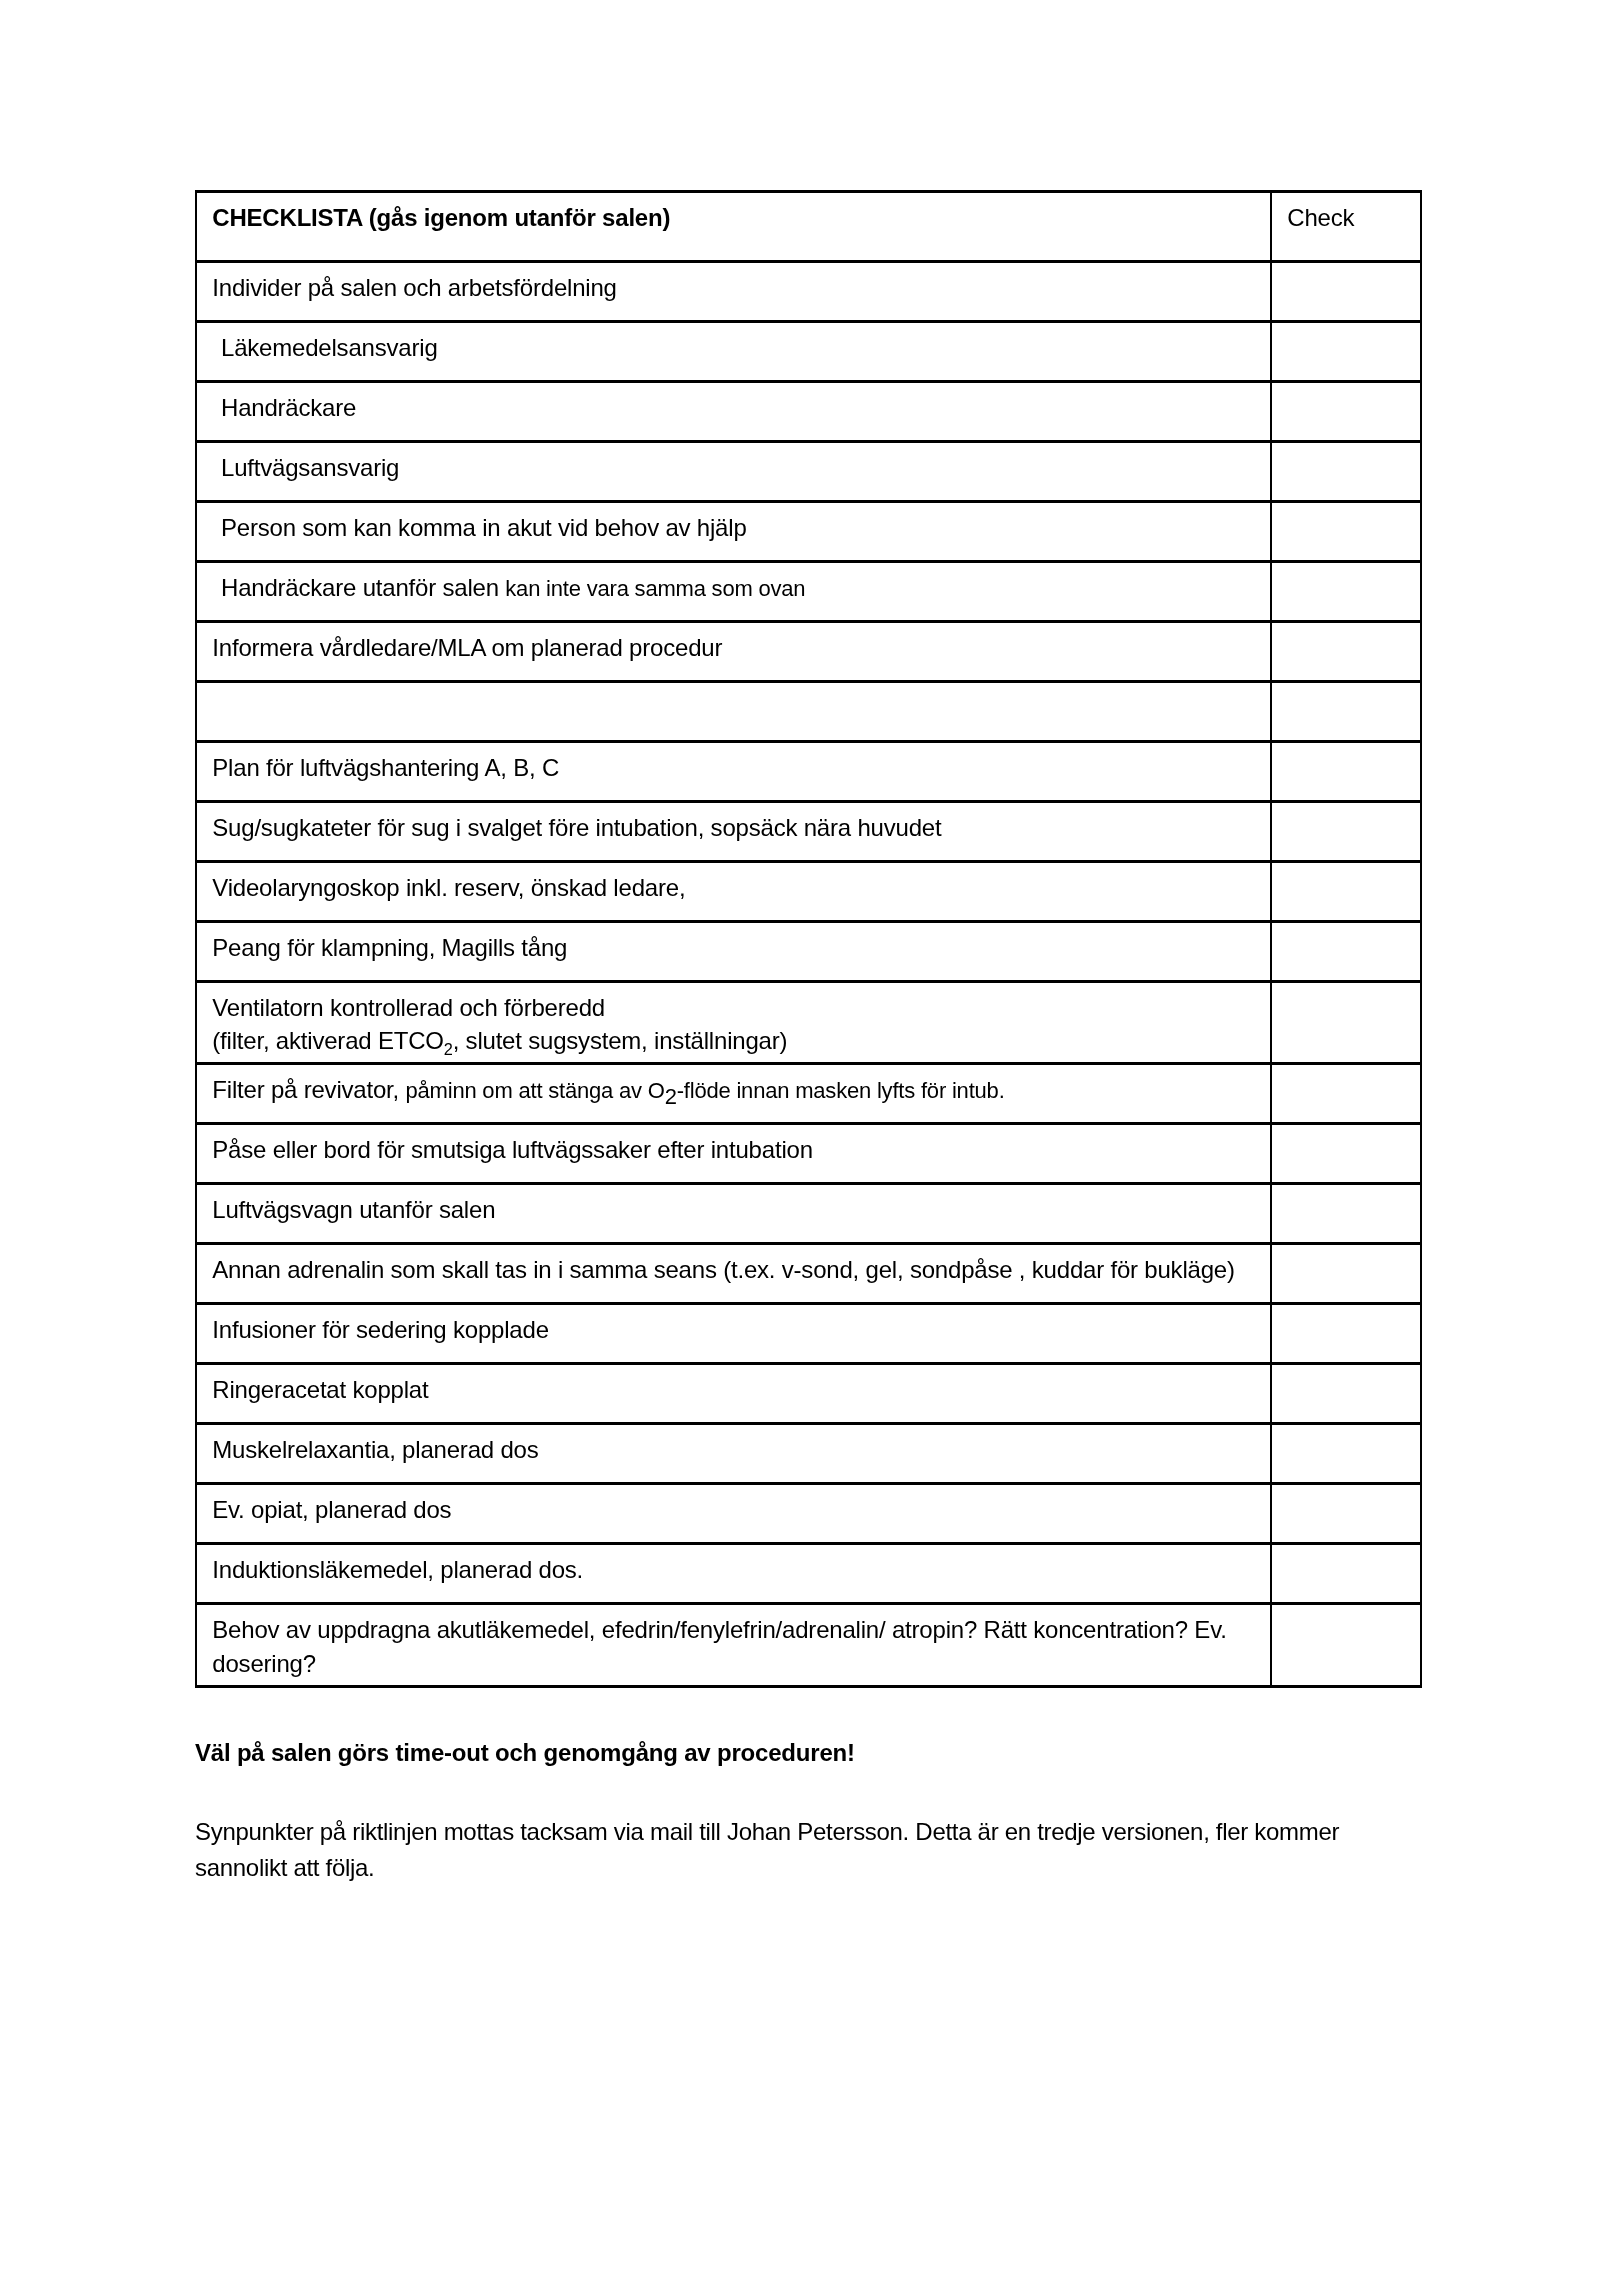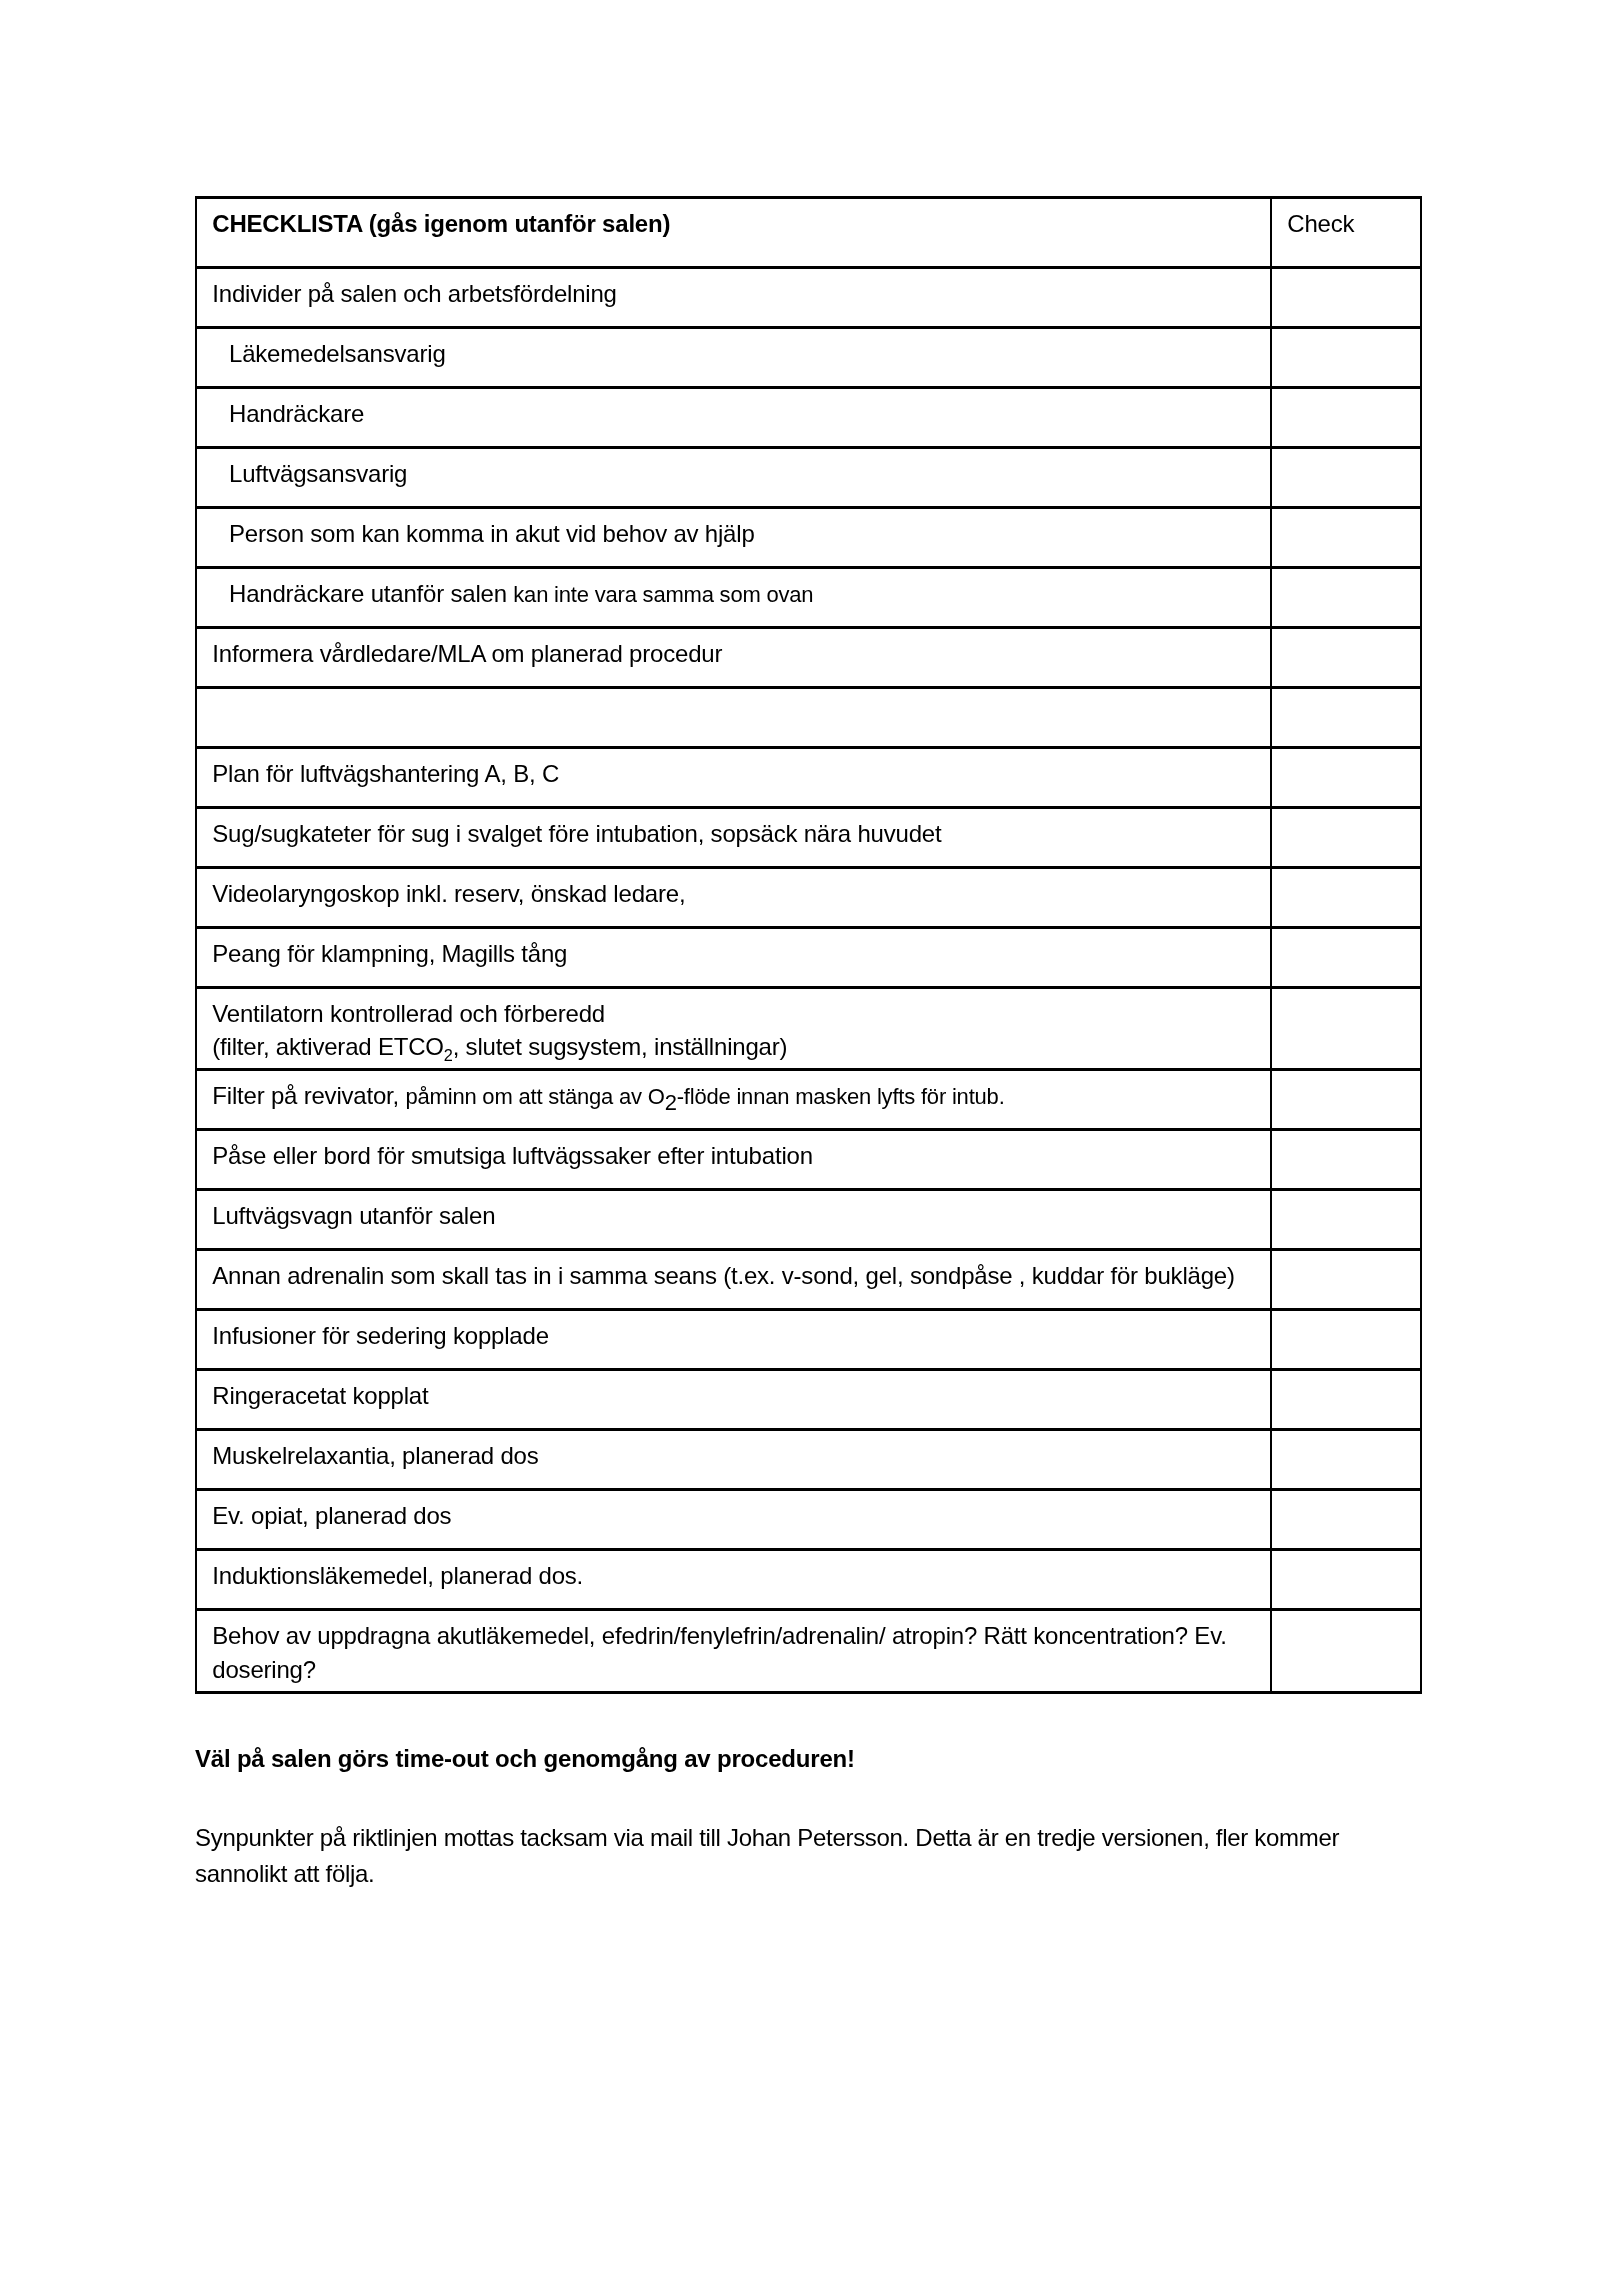--- a/index.html
+++ b/index.html
@@ -8,21 +8,21 @@
     width:1623px;
     height:2295px;
     background:#ffffff;
     font-family:"Liberation Sans",sans-serif;
     color:#000000;
     overflow:hidden;
   }
   .content{
     position:absolute;
     left:195px;
-    top:196px;
+    top:190px;
     width:1232px;
   }
   table.checklist{
     border-collapse:collapse;
     width:1225px;
     table-layout:fixed;
   }
   col.c-item{width:1075px;}
   col.c-check{width:150px;}
   th,td{
@@ -33,21 +33,21 @@
     text-align:left;
     padding:7.7px 13.8px 4.6px 15.3px;
     font-size:24px;
     line-height:1.4;
     font-weight:normal;
     letter-spacing:-0.2px;
   }
   thead tr{height:70px;}
   tbody tr{height:60px;}
   th.title{font-weight:bold;}
-  td.indent{padding-left:32px;}
+  td.indent{padding-left:24px;}
   .small{font-size:22px;}
   sub{font-size:0.68em;line-height:0;}
   .timeout{
     margin:51px 0 0 0;
     font-weight:bold;
     font-size:24px;
     letter-spacing:-0.2px;
   }
   .feedback{
     margin:47px 0 0 0;

